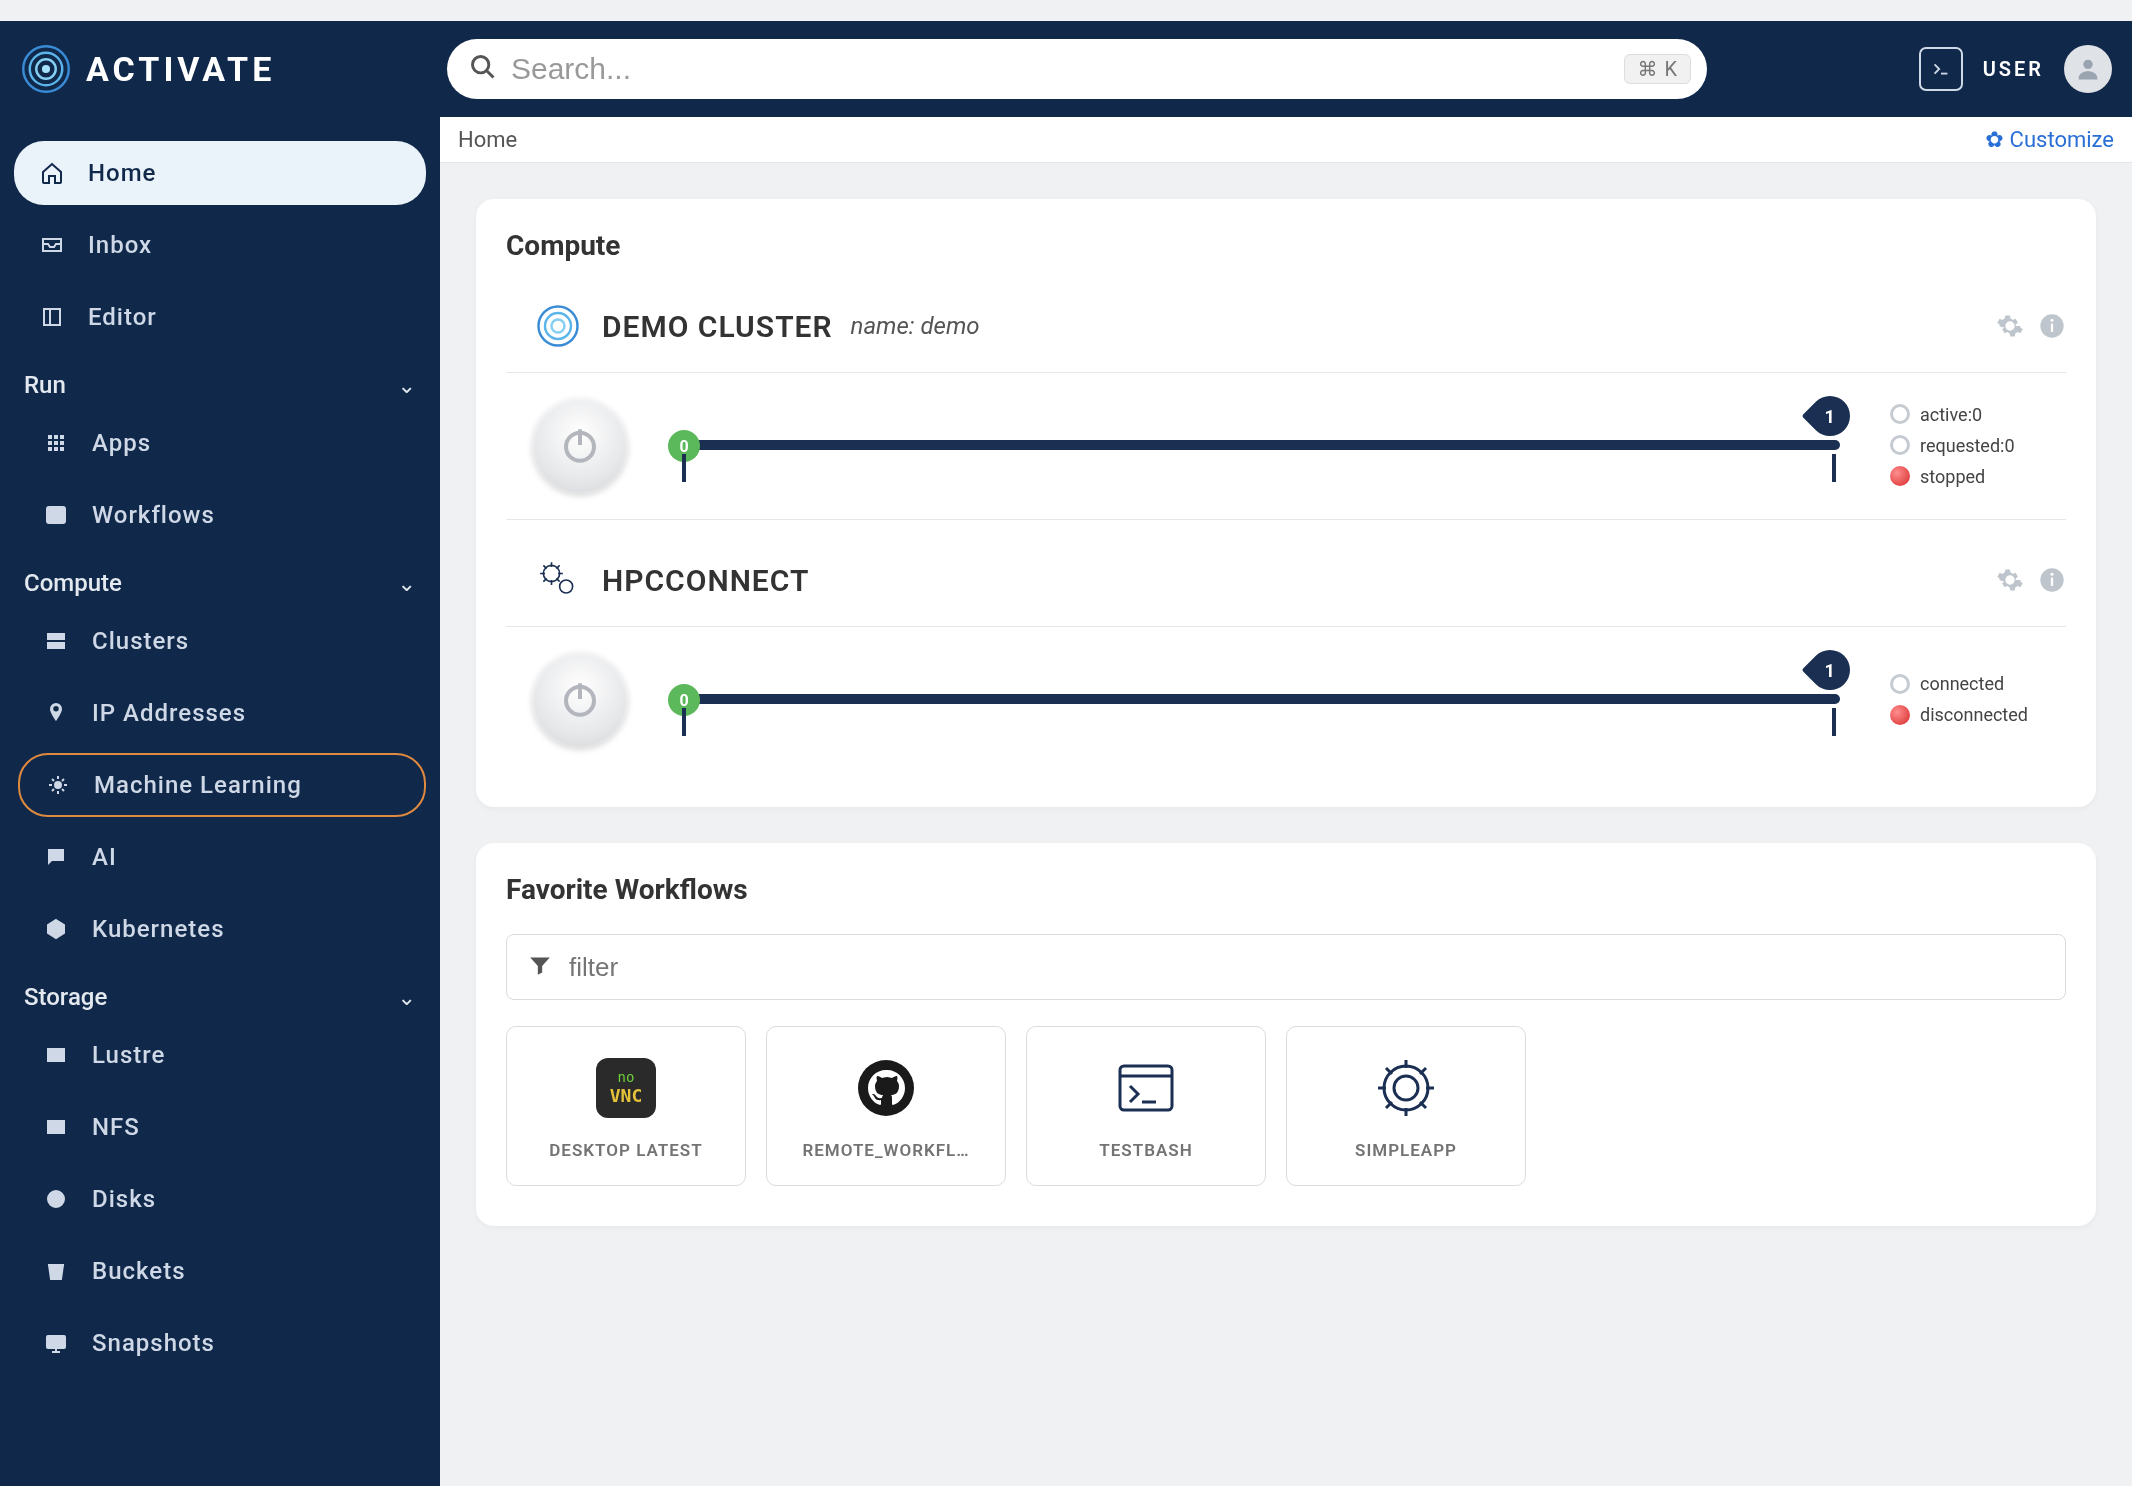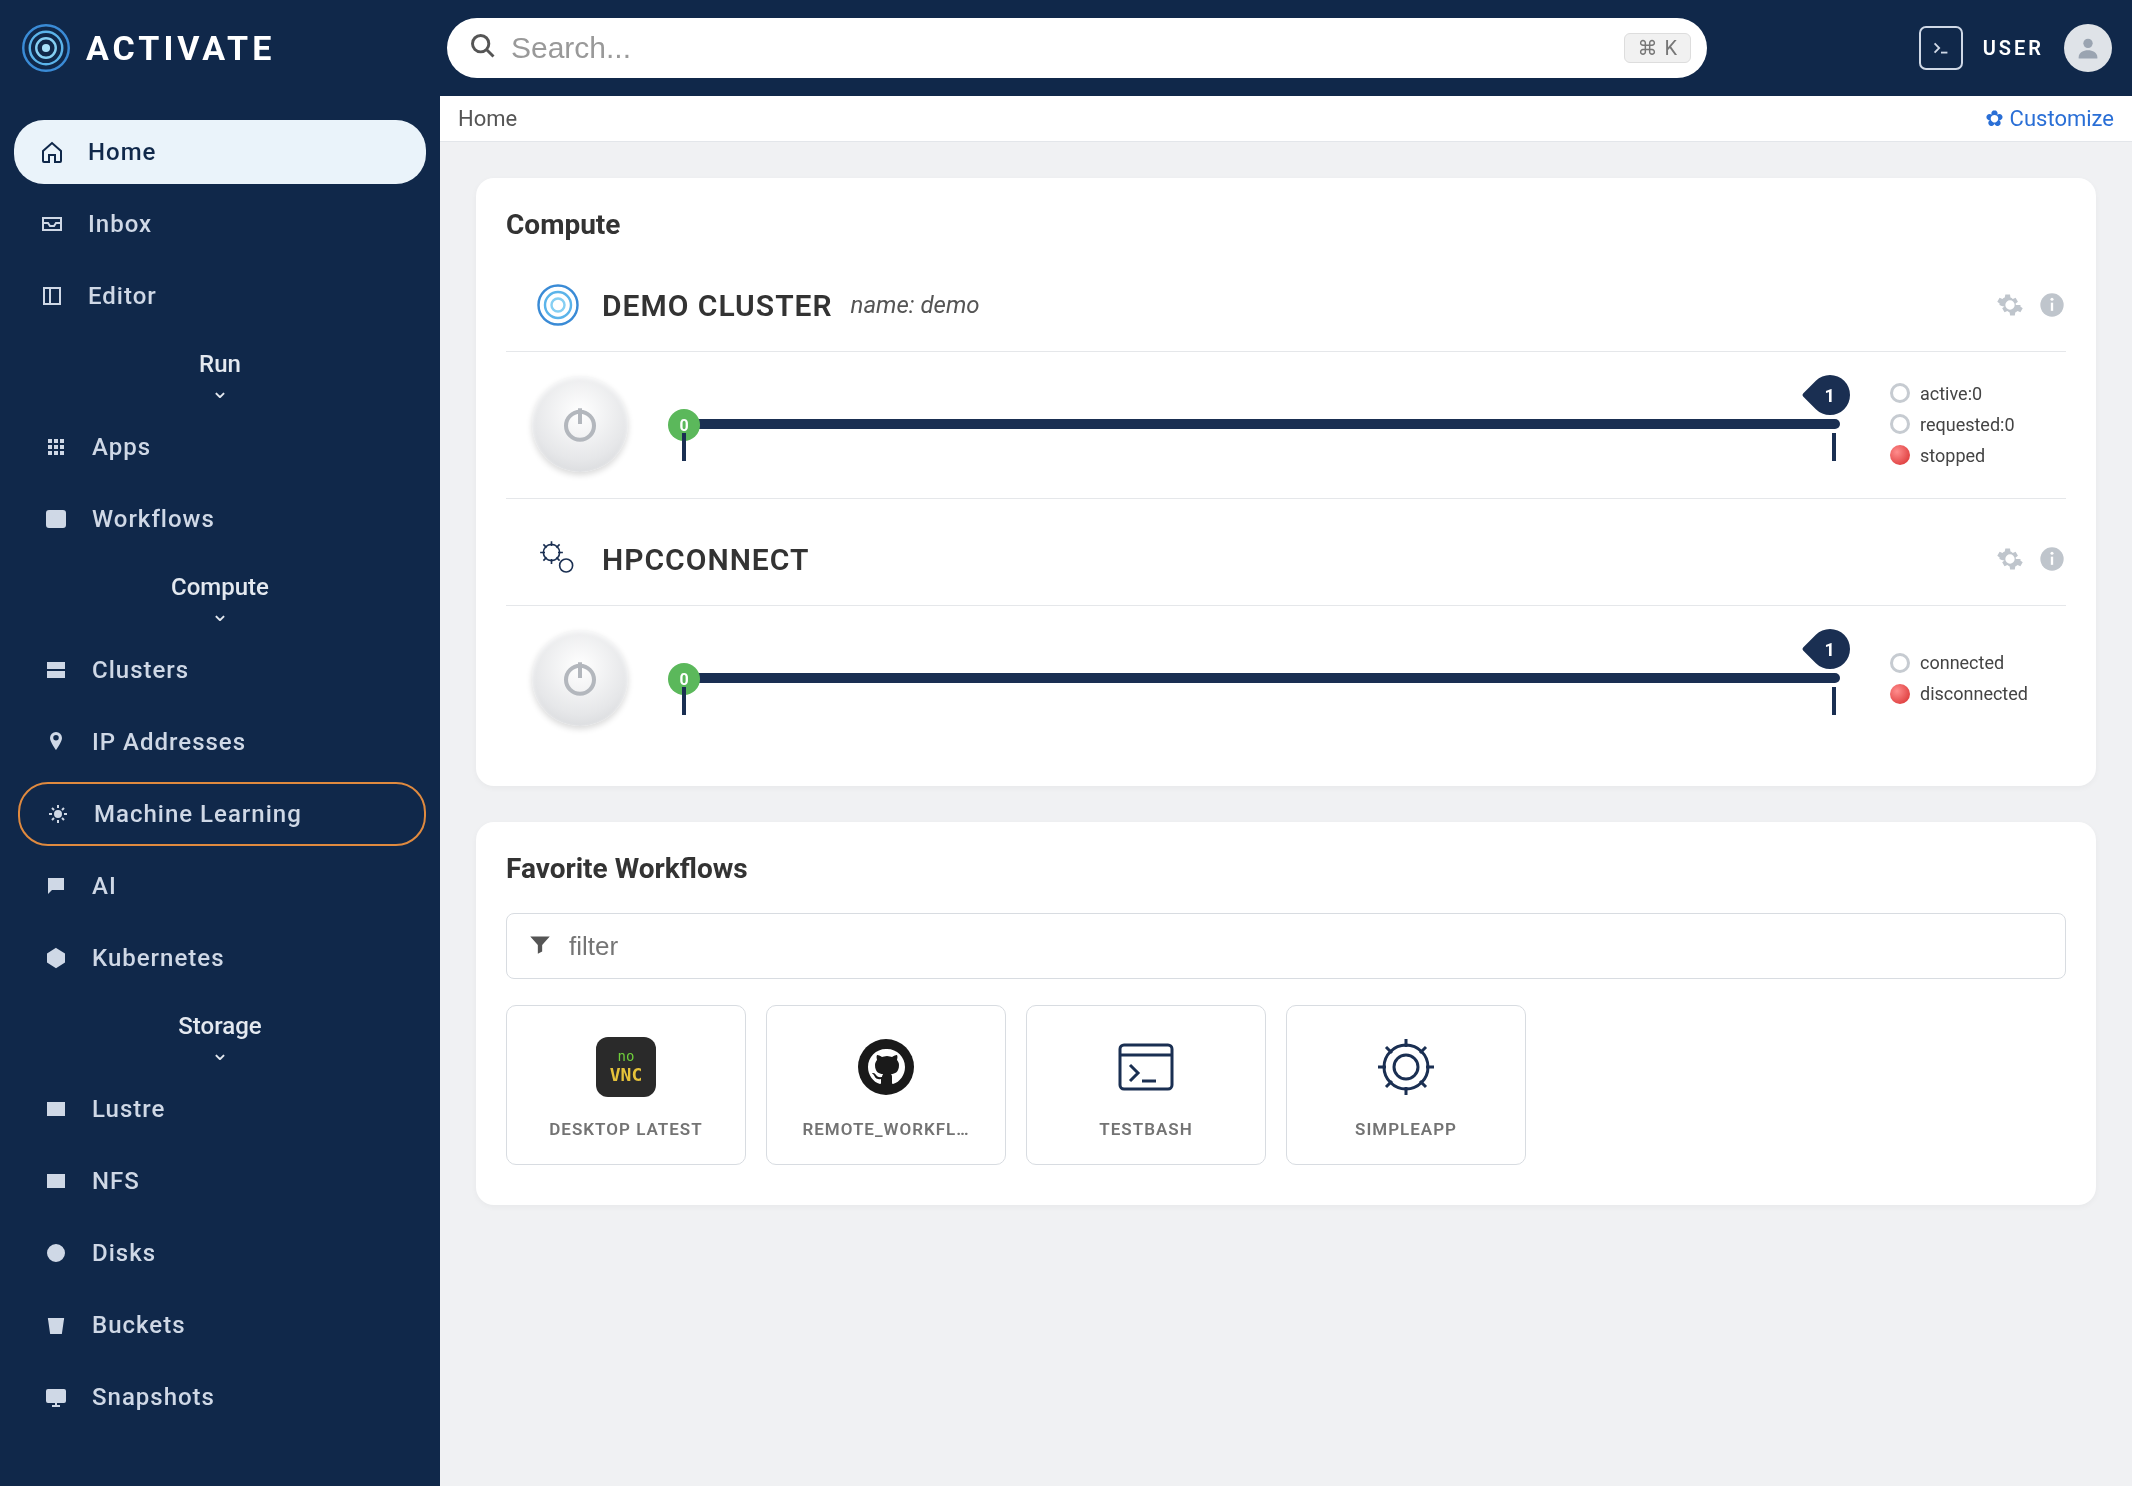--- a/index.html
+++ b/index.html
@@ -13,20 +13,21 @@
     overflow: hidden;
   }
   
   .header {
     height: 96px;
     background: #10284a;
     display: flex;
     align-items: center;
     padding: 0 20px;
     gap: 20px;
+    margin-top: 21px;
   }
   .logo-wrap { display: flex; align-items: center; gap: 14px; cursor: pointer; }
   .logo-swirl {
     width: 52px; height: 52px;
   }
   .logo-text {
     font-size: 34px; font-weight: 700; letter-spacing: 4px; color: #fff;
   }
   .search-wrap {
     flex: 1;
@@ -99,21 +100,20 @@
     color: #10284a;
   }
   .nav-item.highlight {
     border: 2px solid #e08a3f;
   }
   .nav-section {
     display: flex; align-items: center; justify-content: space-between;
     padding: 14px 10px 12px;
     font-size: 24px; font-weight: 500; color: #e4e9f0;
     cursor: pointer;
-    flex-direction: column;
   }
   .chev { font-size: 22px; }
   .nav-sub { padding-left: 4px; }
 
   
   .main {
     flex: 1;
     display: flex;
     flex-direction: column;
     overflow: hidden;

